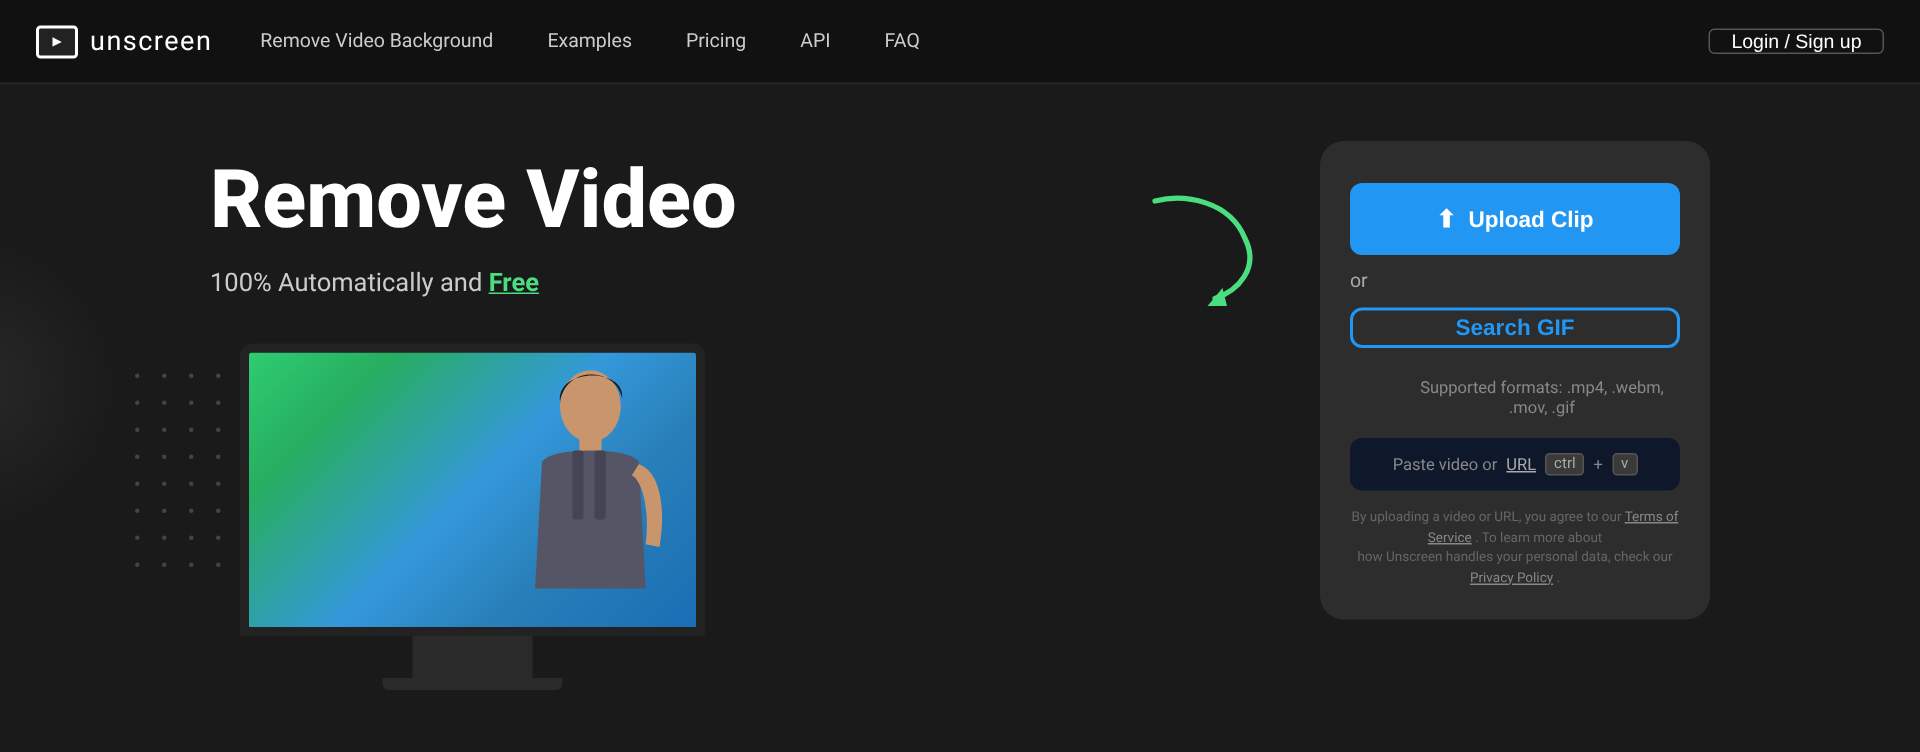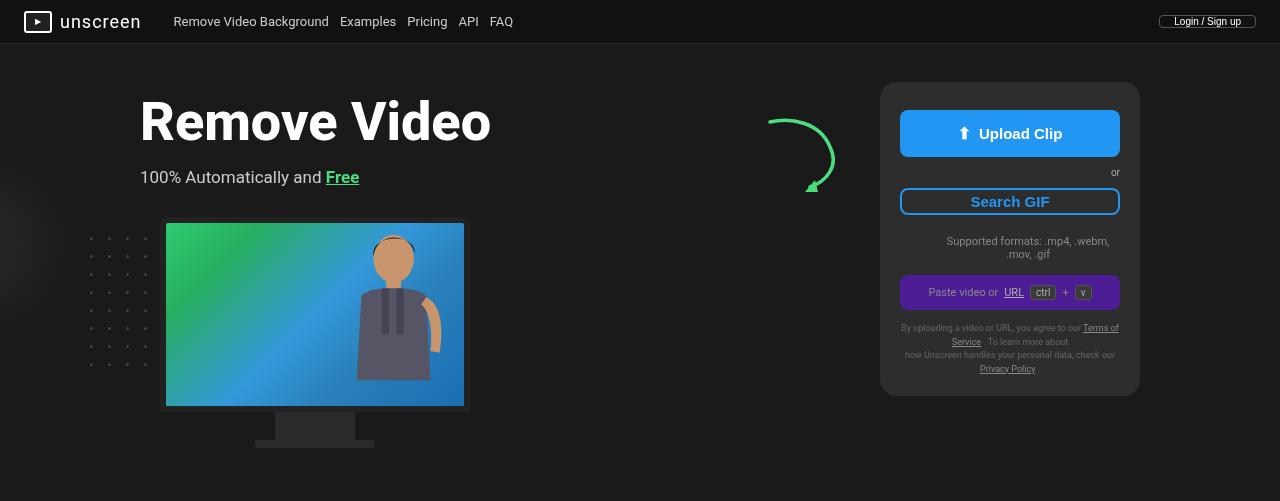--- a/index.html
+++ b/index.html
@@ -11,21 +11,21 @@
       height: 501px;
       overflow: hidden;
     }
 
     
     nav {
       background-color: #111111;
       display: flex;
       align-items: center;
       padding: 0 24px;
-      height: 44px;
+      height: 56px;
       border-bottom: 1px solid #2a2a2a;
     }
     .nav-logo {
       display: flex;
       align-items: center;
       gap: 8px;
       margin-right: 32px;
     }
     .nav-logo-icon {
       width: 28px;
@@ -45,36 +45,36 @@
     }
     .nav-logo-text {
       color: #ffffff;
       font-size: 18px;
       font-weight: 400;
       letter-spacing: 1px;
     }
     .nav-links {
       display: flex;
       align-items: center;
-      gap: 11px;
+      gap: 36px;
       flex: 1;
     }
     .nav-link {
       color: #cccccc;
       font-size: 13px;
       text-decoration: none;
       cursor: pointer;
     }
     .nav-login-btn {
       background: transparent;
       border: 1px solid #555;
       color: #ffffff;
       padding: 0 14px;
       border-radius: 4px;
-      font-size: 10px;
+      font-size: 13px;
       cursor: pointer;
     }
 
     
     .main {
       display: flex;
       align-items: flex-start;
       padding: 48px 140px 0 140px;
       gap: 60px;
       position: relative;
@@ -195,23 +195,23 @@
       display: flex;
       align-items: center;
       justify-content: center;
       gap: 8px;
       margin-bottom: 10px;
     }
     .upload-arrow-icon {
       font-size: 16px;
     }
     .or-text {
-      text-align: right;
+      text-align: left;
       color: #aaaaaa;
-      font-size: 10px;
+      font-size: 13px;
       margin-bottom: 10px;
     }
     .search-gif-btn {
       width: 100%;
       background: transparent;
       color: #2196f3;
       border: 2px solid #2196f3;
       border-radius: 8px;
       padding: 3px;
       font-size: 15px;
@@ -220,21 +220,21 @@
       margin-bottom: 20px;
     }
     .supported-formats {
       text-align: center;
       color: #888888;
       font-size: 11px;
       margin-bottom: 14px;
       margin-left: 36px;
     }
     .paste-area {
-      background: #4c1d95;
+      background: #0f172a;
       border-radius: 8px;
       padding: 10px 14px;
       text-align: center;
       color: #888888;
       font-size: 11px;
       display: flex;
       align-items: center;
       justify-content: center;
       gap: 6px;
     }

